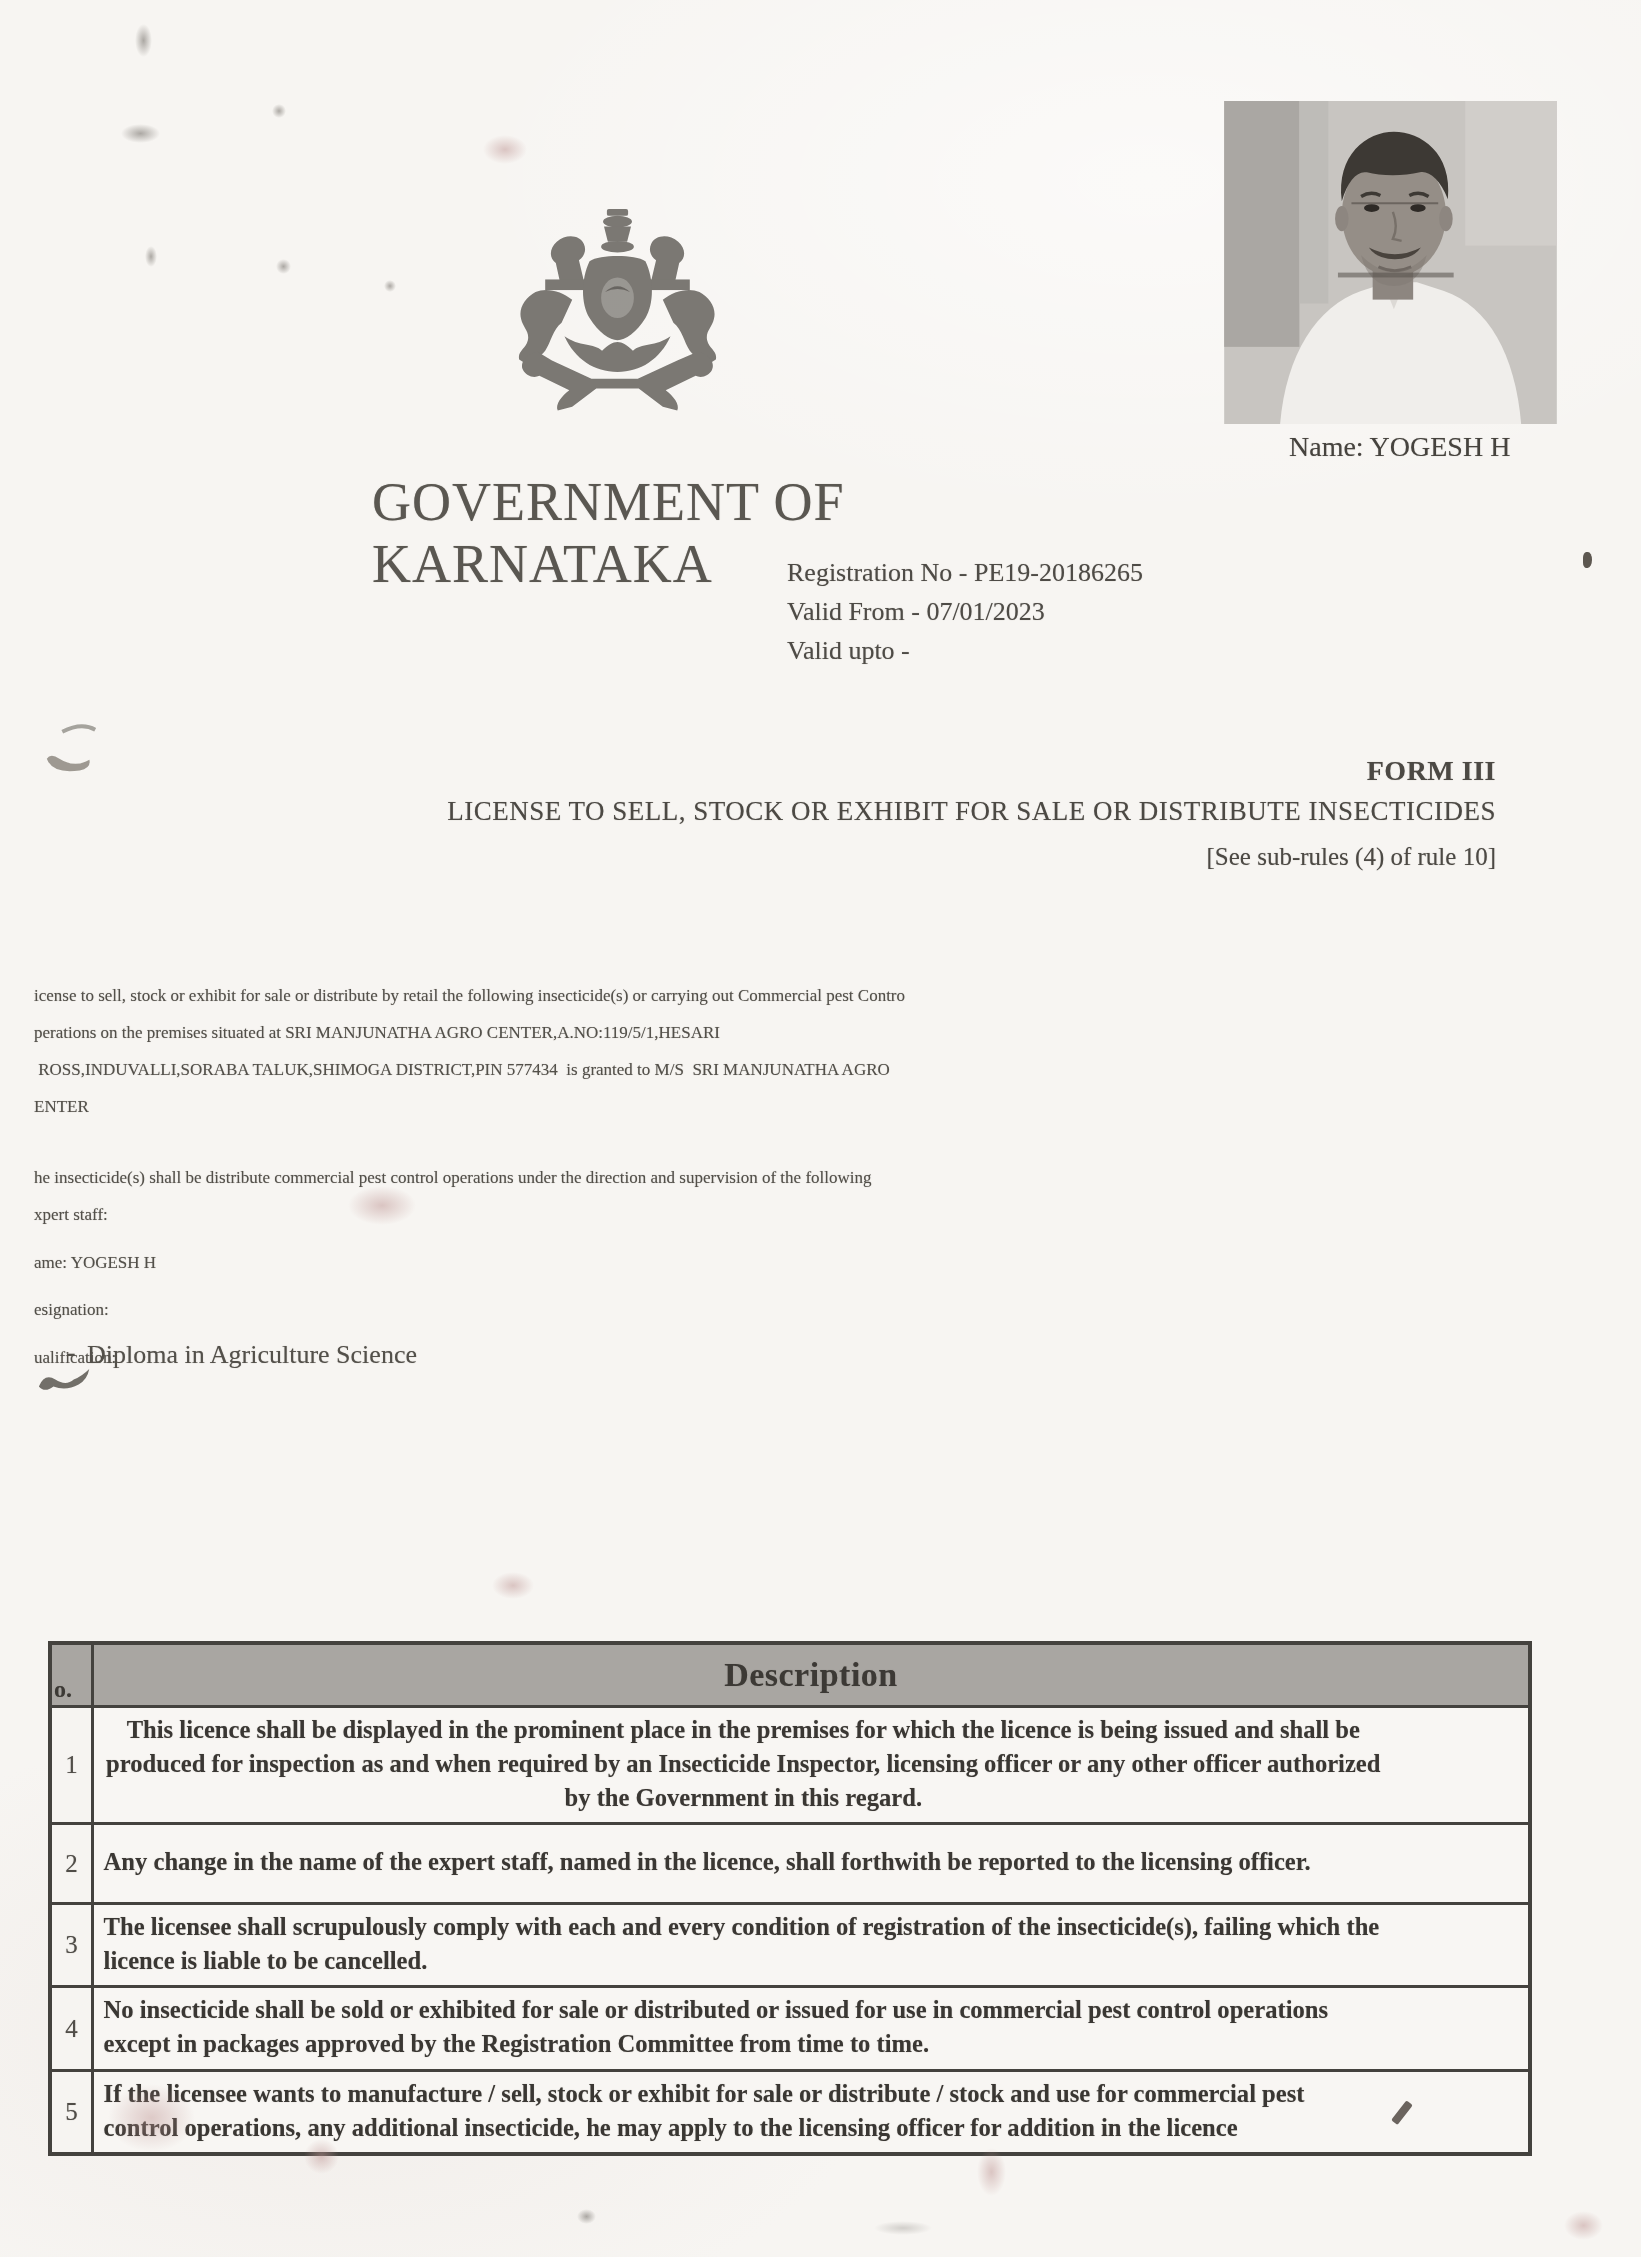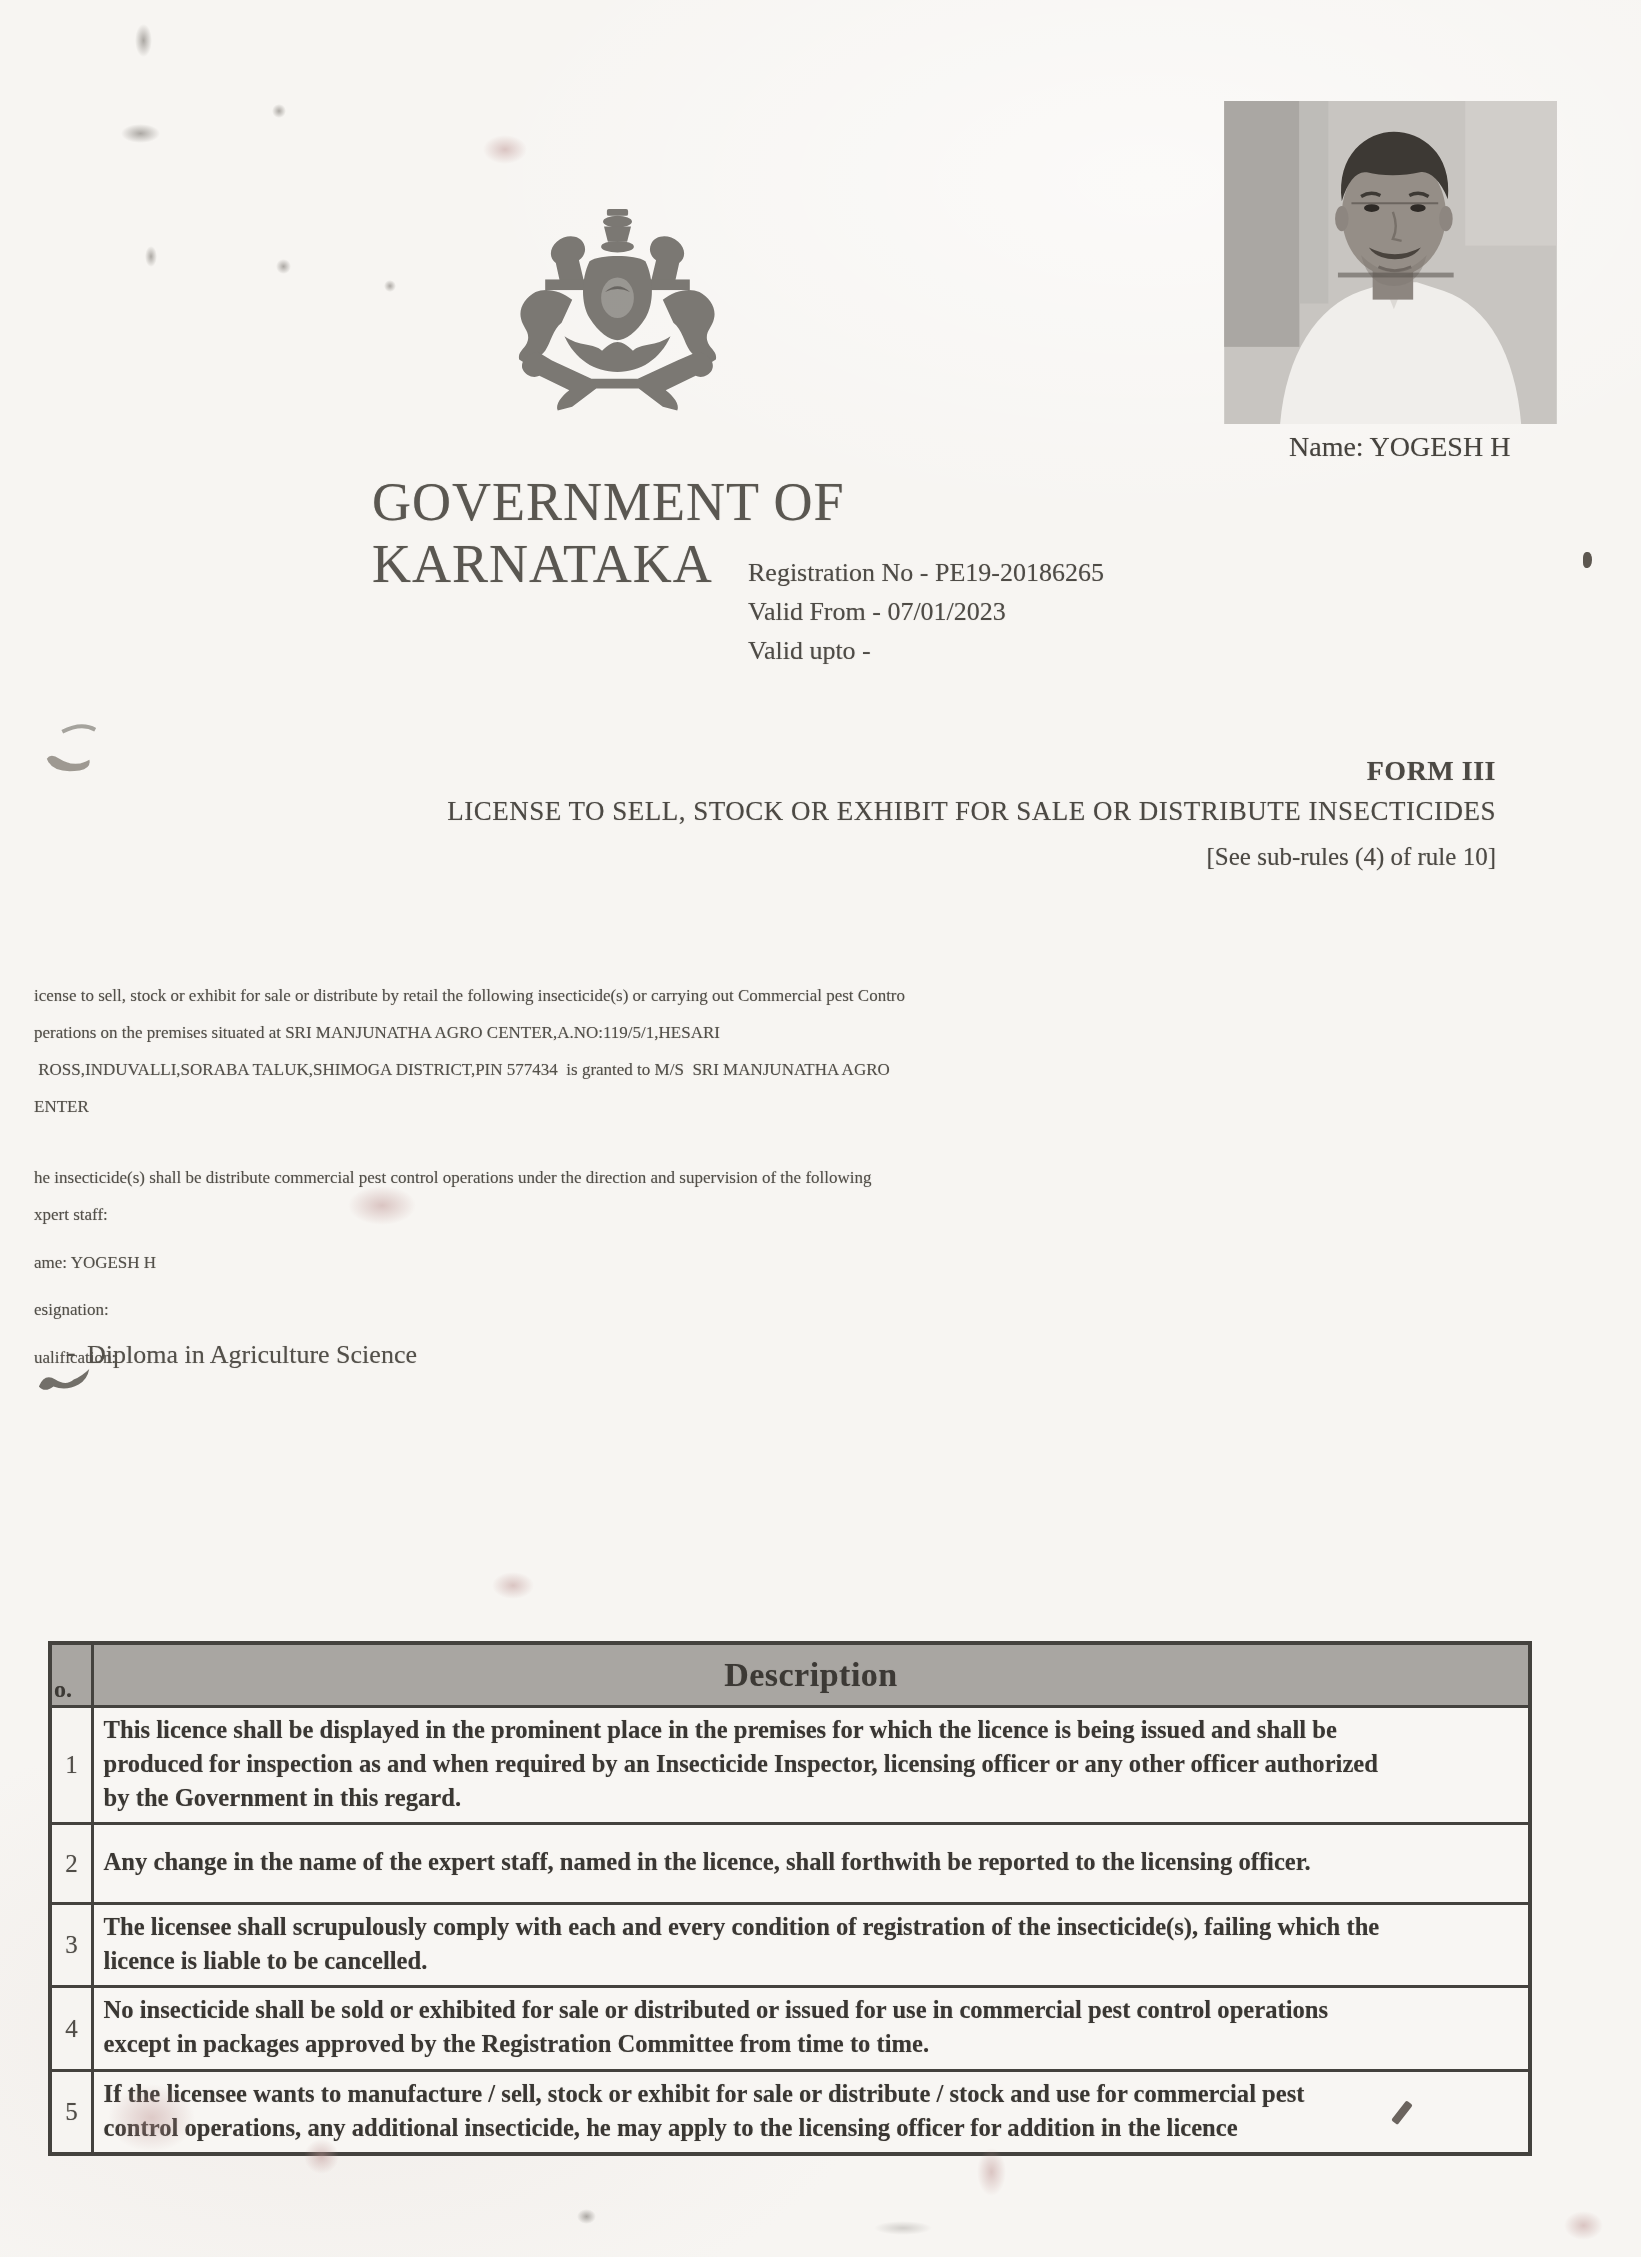--- a/index.html
+++ b/index.html
@@ -19,21 +19,21 @@
   .abs{position:absolute;}
   .line{white-space:pre;}
 
   
   .doc-title{
     left:372px;top:471px;width:811px;
     font-size:54px;letter-spacing:1px;text-align:left;
     color:#5a5751;
   }
   .name-label{left:1289px;top:431px;font-size:28px;color:#46433e;}
-  .reg-block{left:748px;top:553px;font-size:26px;line-height:39px;color:#4e4b46;}
+  .reg-block{left:787px;top:553px;font-size:26px;line-height:39px;color:#4e4b46;}
 
   
   .form-head{left:48px;top:755px;width:1448px;text-align:right;color:#4c4944;}
   .form-no{font-size:28px;font-weight:bold;letter-spacing:0.5px;}
   .form-title{font-size:27px;margin-top:8.7px;letter-spacing:0.5px;}
   .form-sub{font-size:25px;margin-top:16px;}
 
   
   .para{font-size:17px;line-height:37px;color:#53504a;}
   .p1{left:34px;top:977px;}
@@ -59,21 +59,21 @@
   .th-no{vertical-align:bottom;text-align:left;padding:0 0 1.9px 1.9px;font-size:24px;}
   .th-desc{text-align:center;font-size:34px;letter-spacing:0.5px;}
   .cond-table td.no{
     text-align:center;vertical-align:middle;
     font-weight:normal;font-size:25px;color:#504d48;background:#f6f4f1;
   }
   .cond-table td.desc{
     font-weight:bold;line-height:34px;
     padding:4.8px 145px 7.7px 9.7px;background:#f8f6f3;
   }
-  .row-tall td.desc{height:100px;}
+  .row-tall td.desc{height:100px;text-align:center;}
   .row-2line td.desc{height:64px;}
 
   
   .photo{left:1224px;top:101px;width:333px;height:323px;}
   .photo svg{display:block;filter:blur(0.4px);}
 
   
   .emblem{left:497px;top:205px;width:241px;height:227px;}
   .emblem svg{display:block;filter:blur(0.5px);opacity:.88;}
 

